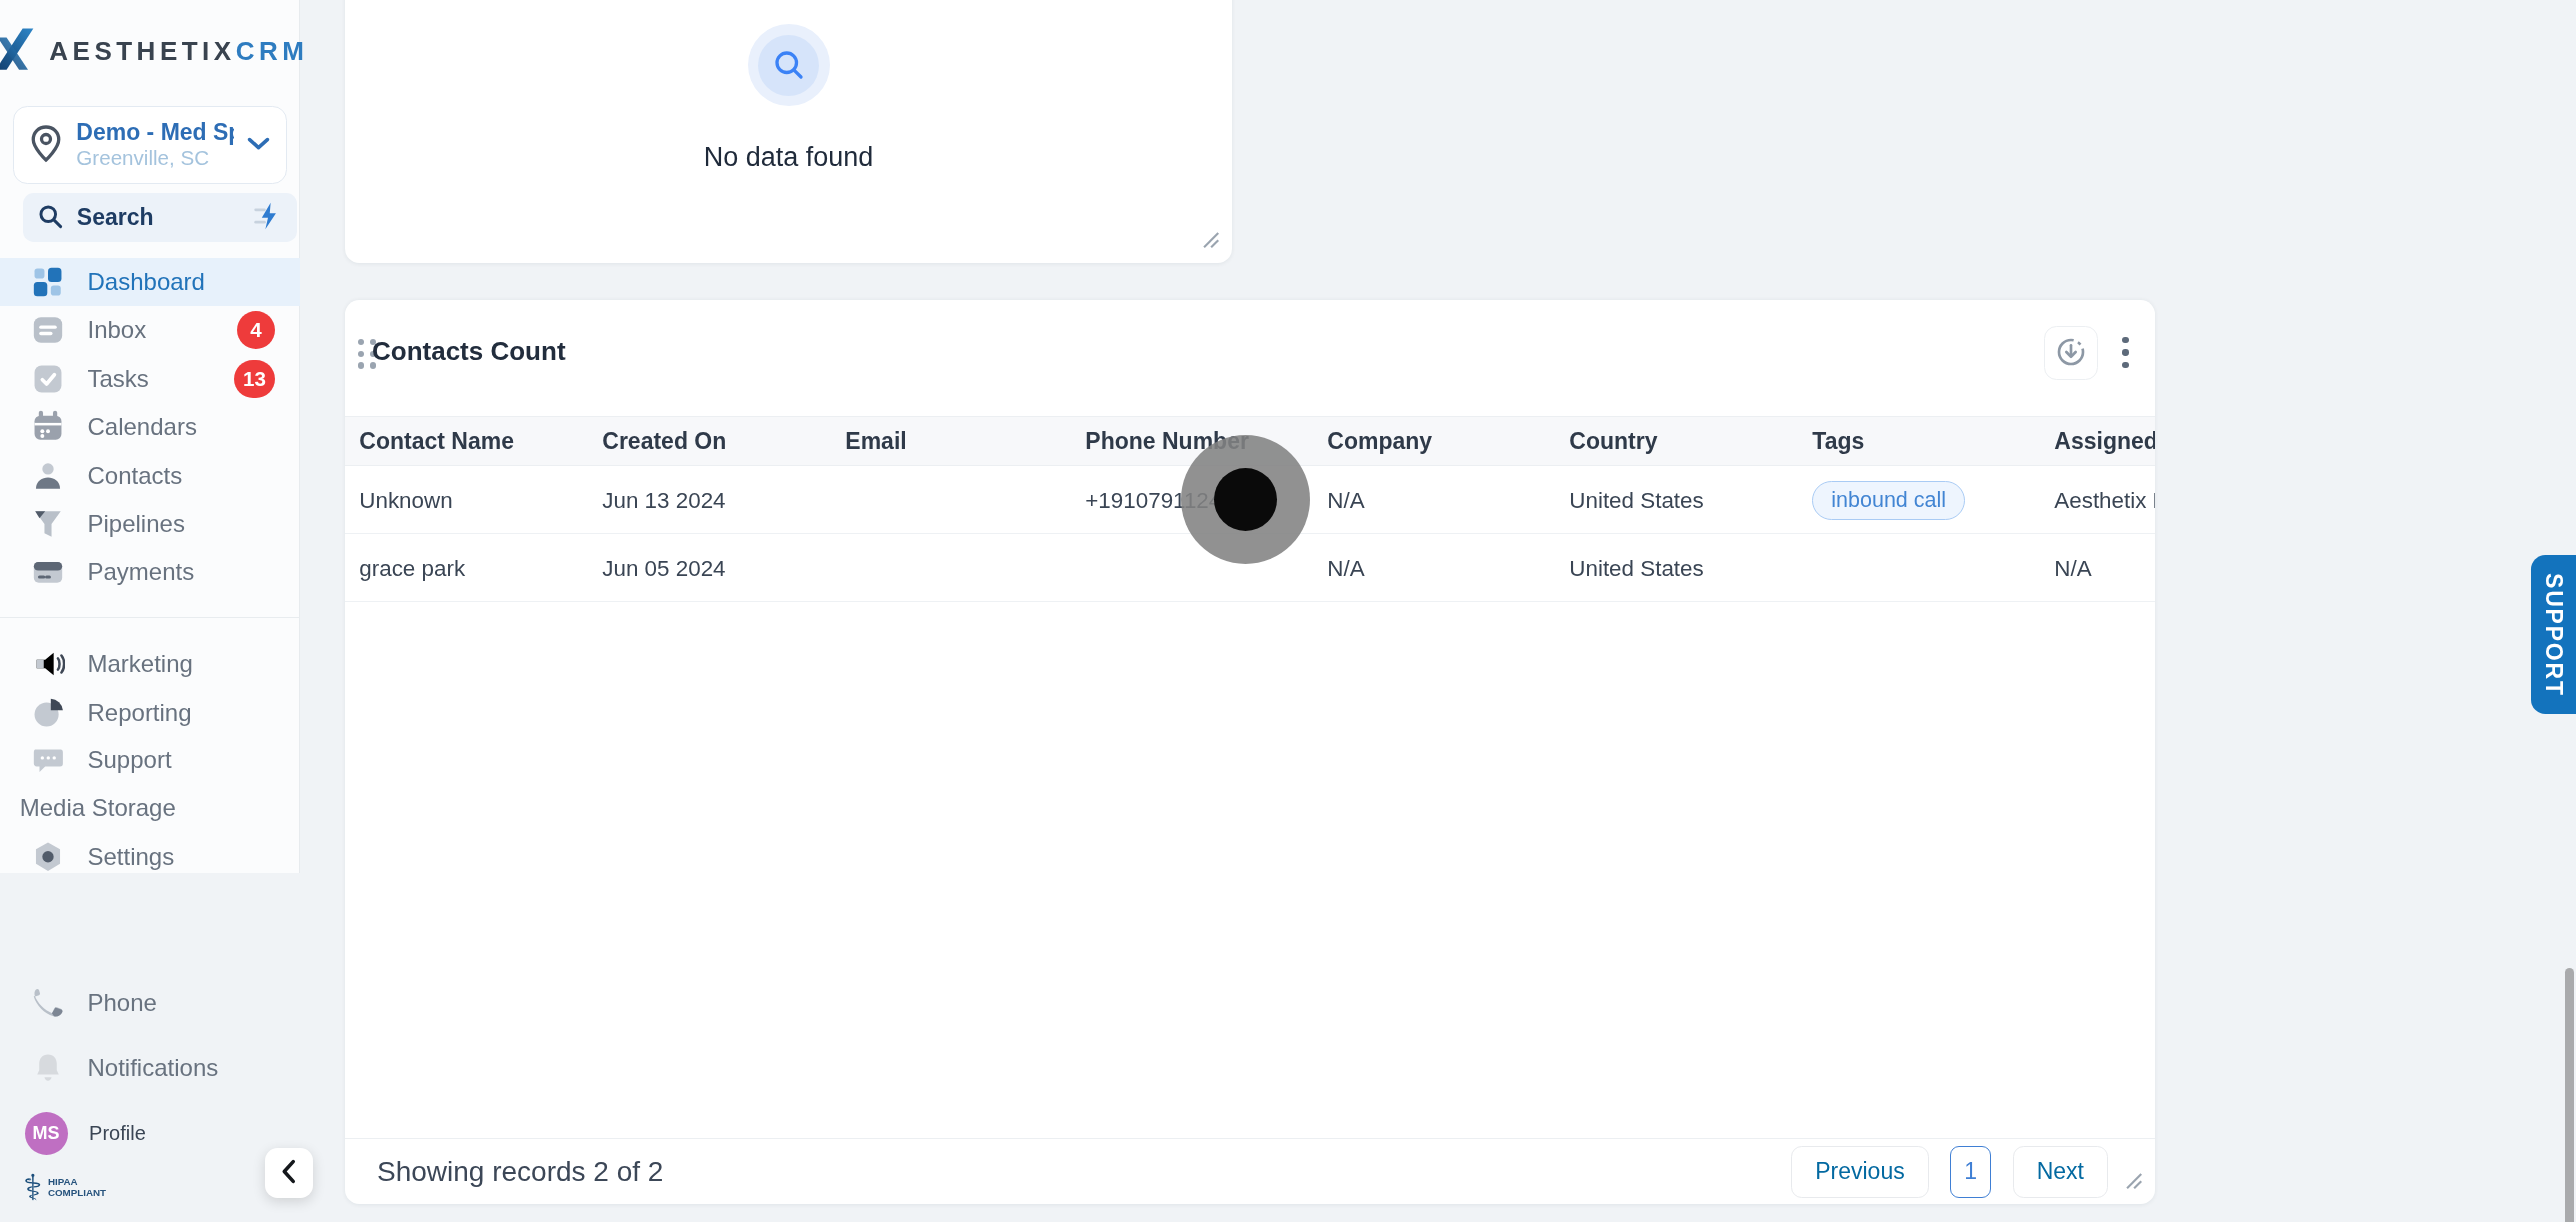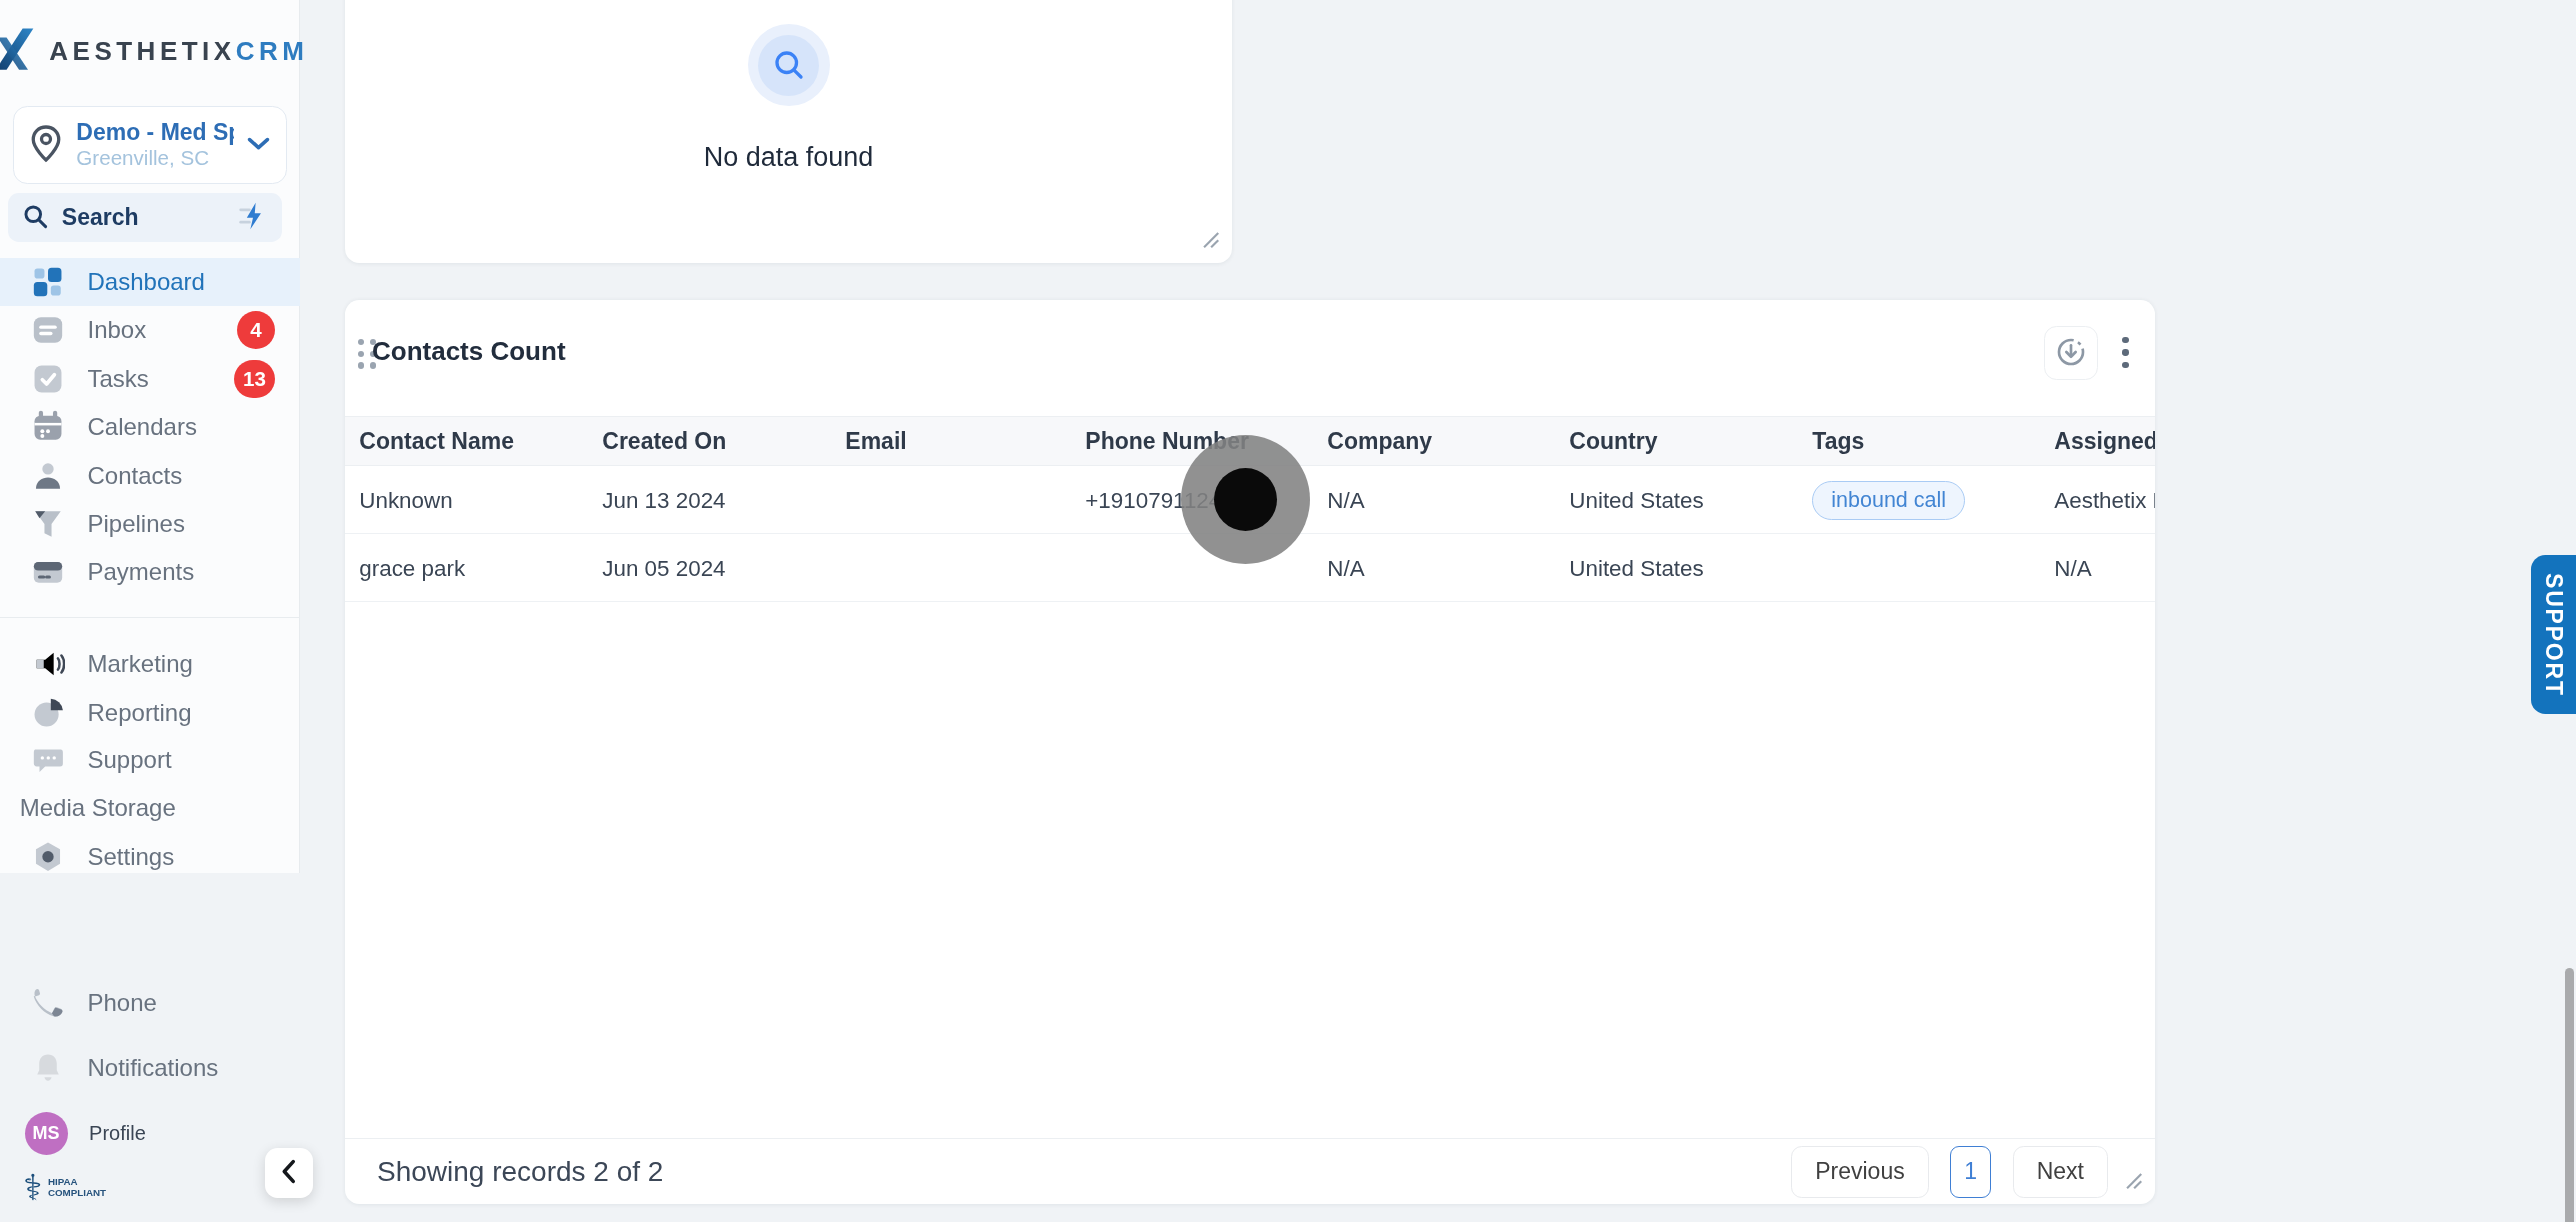--- a/index.html
+++ b/index.html
@@ -19,21 +19,21 @@
   .logo-text .crm { color:#2e7cc0; }
   .location-box {
     position:absolute; left:12.5px; top:106px; width:274px; height:78px;
     background:#ffffff; border:1.8px solid #e3eaf2; border-radius:14.3px;
     display:flex; align-items:center; padding:0 14.3px; gap:12.5px; cursor:pointer;
   }
   .loc-text { flex:1; overflow:hidden; }
   .loc-name { font-size:23px; font-weight:700; color:#2d6db5; line-height:1.2; white-space:nowrap; }
   .loc-city { font-size:20.6px; color:#a4c3dd; line-height:1.2; white-space:nowrap; }
   .search-box {
-    position:absolute; left:8px; top:193px; width:274px; height:49px;
+    position:absolute; left:23px; top:193px; width:274px; height:49px;
     background:#ecf2f9; border-radius:10.7px; display:flex; align-items:center;
     padding:0 14.3px; gap:12.5px; cursor:pointer;
   }
   .search-label { flex:1; font-size:23px; font-weight:700; color:#1e3c63; }
   .nav-item {
     position:absolute; left:0; width:300px; height:48px;
     display:flex; align-items:center; gap:21.5px; padding-left:30px;
     font-size:24px; color:#68727f; cursor:pointer; white-space:nowrap;
   }
   .nav-item .icon { width:36px; display:flex; justify-content:center; flex:0 0 36px; }
@@ -92,21 +92,21 @@
   .row-1 { top:236px; }
   .tag-pill {
     display:inline-block; padding:6.3px 18px; border:1.8px solid #a9cbf4; border-radius:19.7px;
     background:#eef5fe; color:#4285d3; font-size:21.5px;
   }
   .cc-footer { position:absolute; left:0; top:838px; width:100%; height:66px; border-top:1.8px solid #eceff2; display:flex; align-items:center; }
   .footer-summary { margin-left:32px; font-size:28px; color:#3c4757; flex:1; }
   .pagination { display:flex; align-items:center; gap:21.5px; margin-right:47px; }
   .page-btn {
     height:52px; padding:0 23px; display:flex; align-items:center; justify-content:center;
-    border:1.8px solid #e8eaed; border-radius:10.7px; background:#fff; color:#404040; font-size:23px; cursor:pointer;
+    border:1.8px solid #e8eaed; border-radius:10.7px; background:#fff; color:#0369a1; font-size:23px; cursor:pointer;
   }
   .page-num {
     width:41px; height:52px; display:flex; align-items:center; justify-content:center;
     border:1.8px solid #3f7fd4; border-radius:9px; color:#3f7fd4; font-size:23px; cursor:pointer; background:#fff;
   }
   
   .support-tab {
     position:absolute; right:0; top:555px; width:45px; height:159px;
     background:#1373bd; border-radius:14.3px 0 0 14.3px; z-index:8;
     display:flex; align-items:center; justify-content:center; cursor:pointer;

